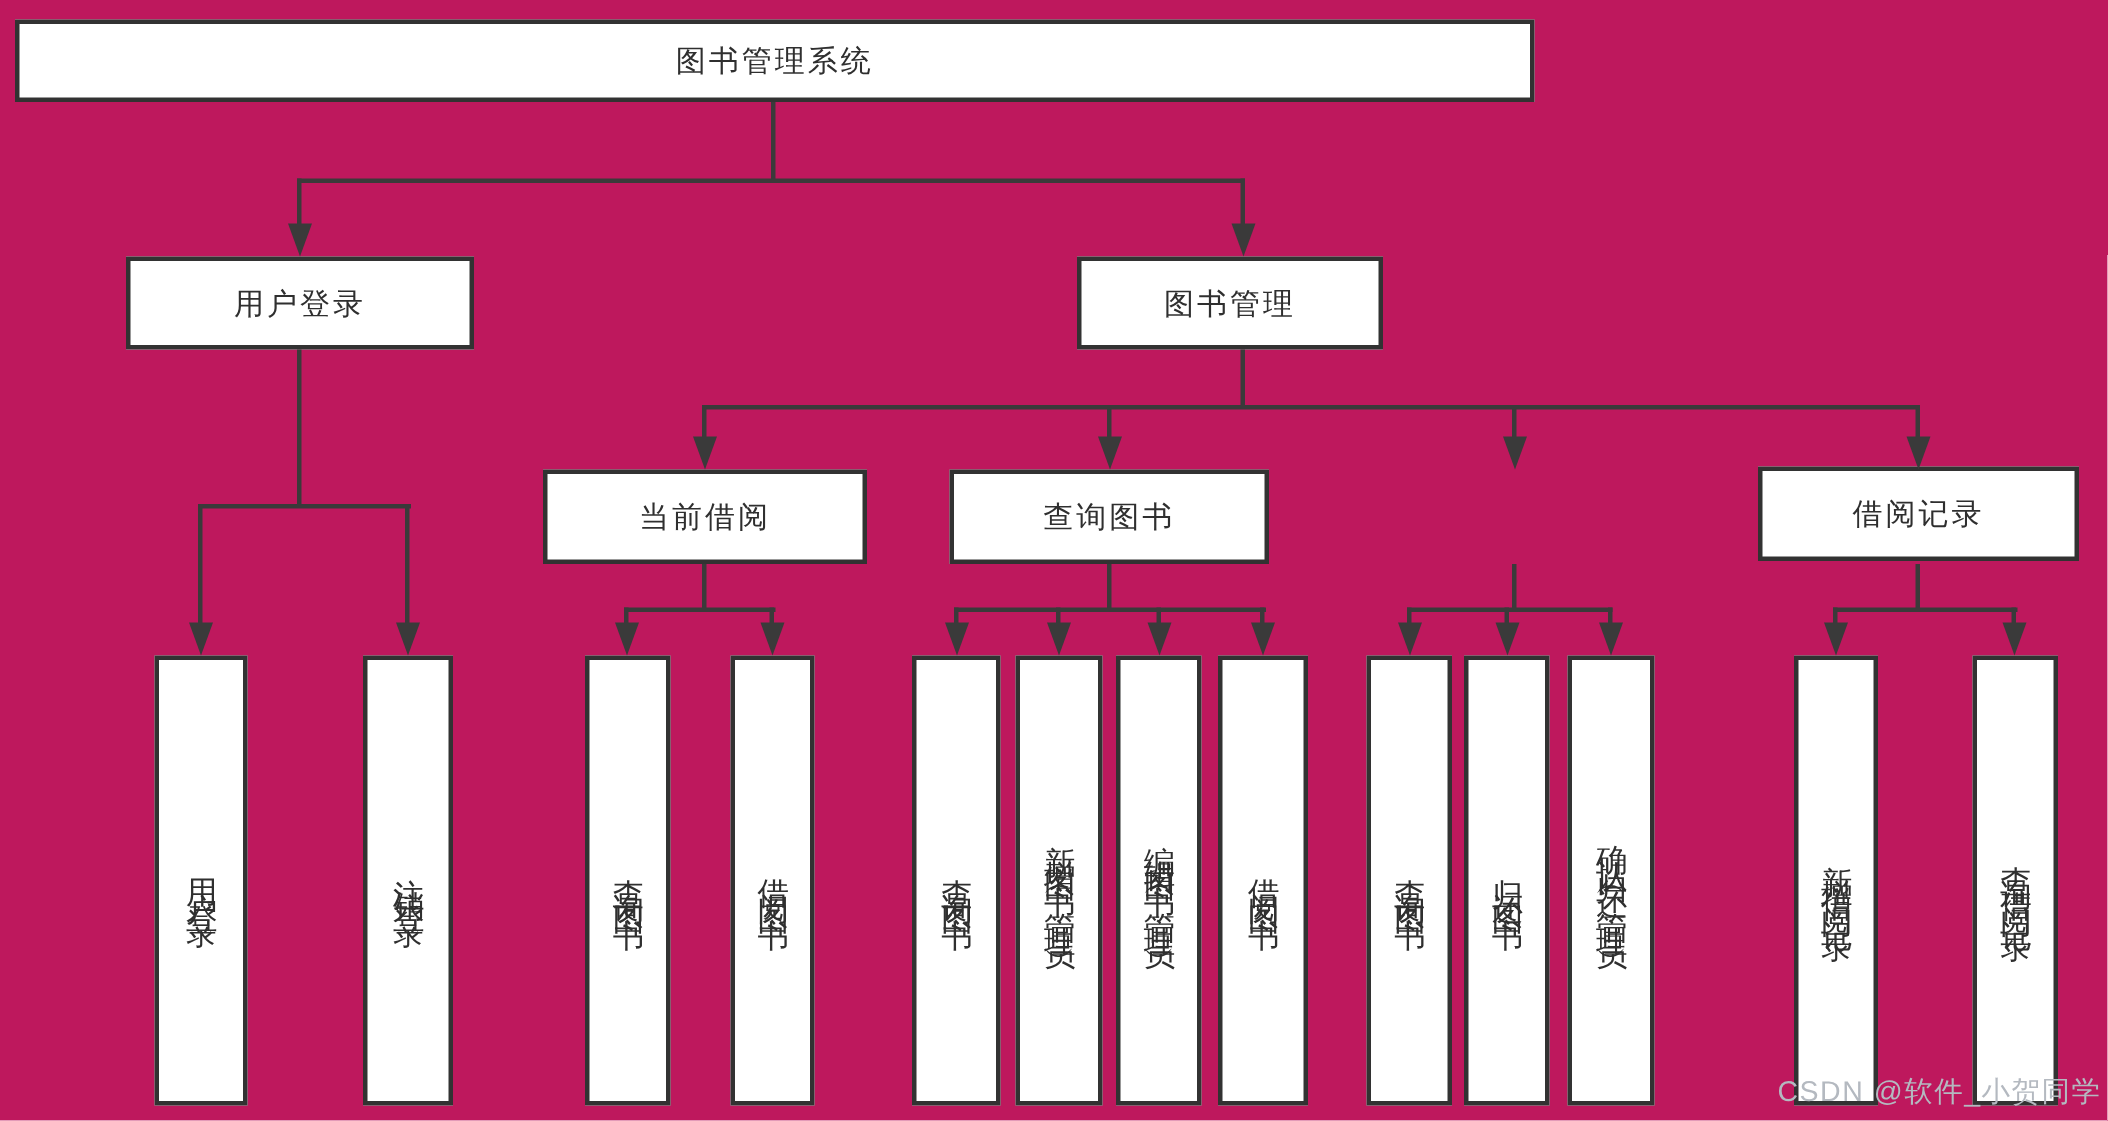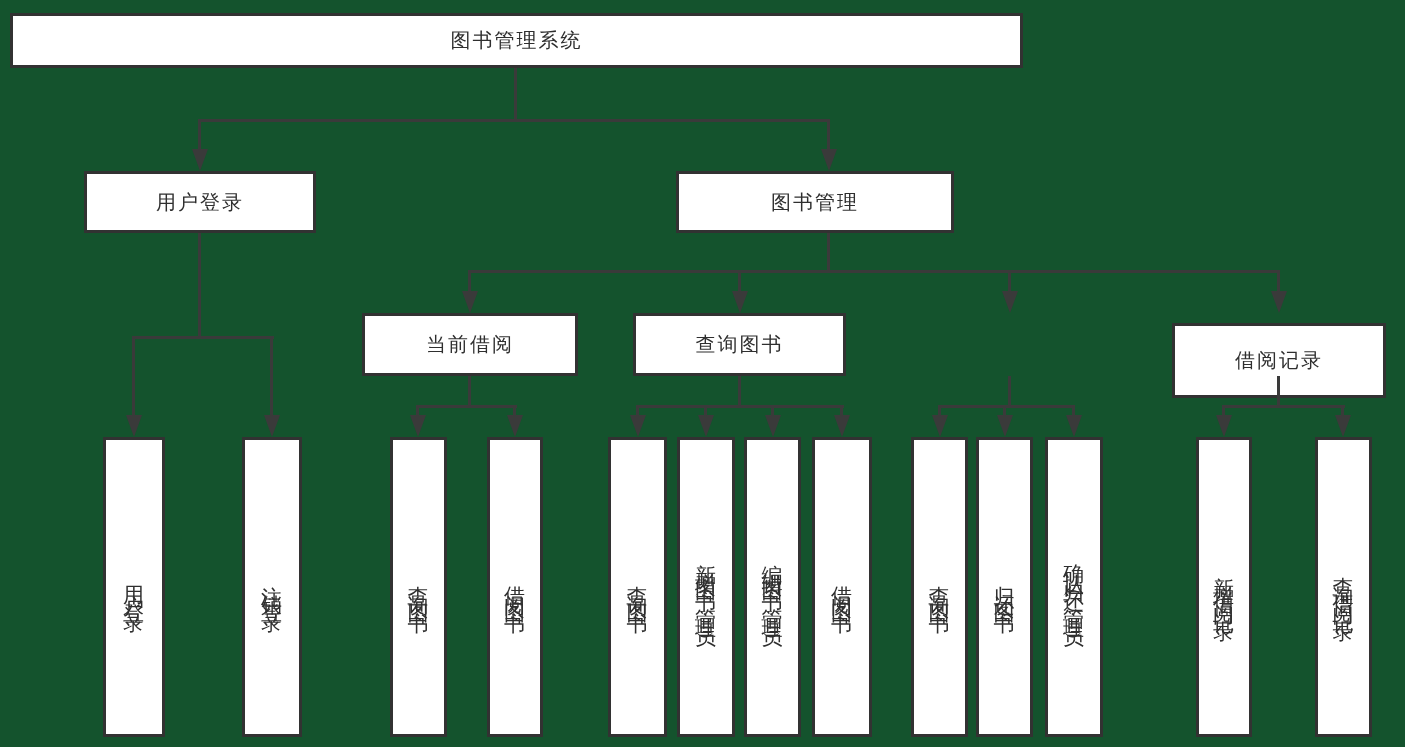--- a/index.html
+++ b/index.html
@@ -1,19 +1,19 @@
 <!DOCTYPE html>
 <html><head>
 <meta charset="utf-8">
 <style>
   html,body{margin:0;padding:0;background:#fff;}
   .canvas{
     position:relative;
     width:1405px;height:747px;
-    background:#14532d;
+    background:#be185d;
     font-family:"Liberation Sans","DejaVu Sans",sans-serif;
     overflow:hidden;
     text-decoration:underline;
   }
   .node{
     position:absolute;
     box-sizing:border-box;
     border:3px solid #323232;
     background:#fff;
     display:flex;
@@ -57,34 +57,34 @@
 <div class="canvas">
 
   <div class="node" style="left:10px;top:13px;width:1013px;height:55px">
     <span class="hlabel">图书管理系统</span>
   </div>
 
   <div class="node" style="left:84px;top:171px;width:232px;height:62px">
     <span class="hlabel">用户登录</span>
   </div>
 
-  <div class="node" style="left:676px;top:171px;width:278px;height:62px">
+  <div class="node" style="left:718px;top:171px;width:204px;height:62px">
     <span class="hlabel">图书管理</span>
   </div>
 
   <div class="node" style="left:362px;top:313px;width:216px;height:63px">
     <span class="hlabel">当前借阅</span>
   </div>
 
   <div class="node" style="left:633px;top:313px;width:213px;height:63px">
     <span class="hlabel">查询图书</span>
   </div>
 
 
-  <div class="node" style="left:1172px;top:323px;width:214px;height:75px">
+  <div class="node" style="left:1172px;top:311px;width:214px;height:63px">
     <span class="hlabel">借阅记录</span>
   </div>
 
   <div class="node" style="left:103px;top:437px;width:62px;height:300px">
     <span class="vlabel">用户登录</span>
   </div>
   <div class="node" style="left:242px;top:437px;width:60px;height:300px">
     <span class="vlabel">注销登录</span>
   </div>
 
@@ -180,13 +180,14 @@
     <div class="arw" style="left:1066px;top:415px"></div>
 
     <div class="vl" style="left:1277px;top:376px;height:31px"></div>
     <div class="hl" style="left:1222px;top:405px;width:123px"></div>
     <div class="vl" style="left:1222px;top:405px;height:12px"></div>
     <div class="arw" style="left:1216px;top:415px"></div>
     <div class="vl" style="left:1341px;top:405px;height:12px"></div>
     <div class="arw" style="left:1335px;top:415px"></div>
   </div>
 
+  <div class="watermark">CSDN @软件_小贺同学</div>
 </div>
 
 </body></html>

